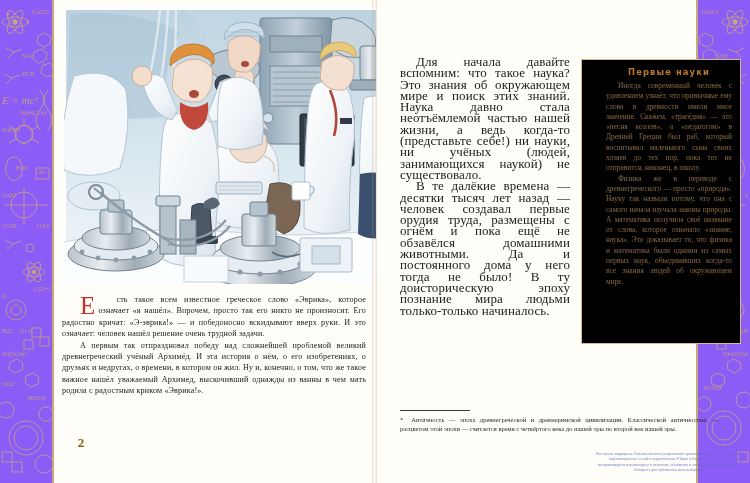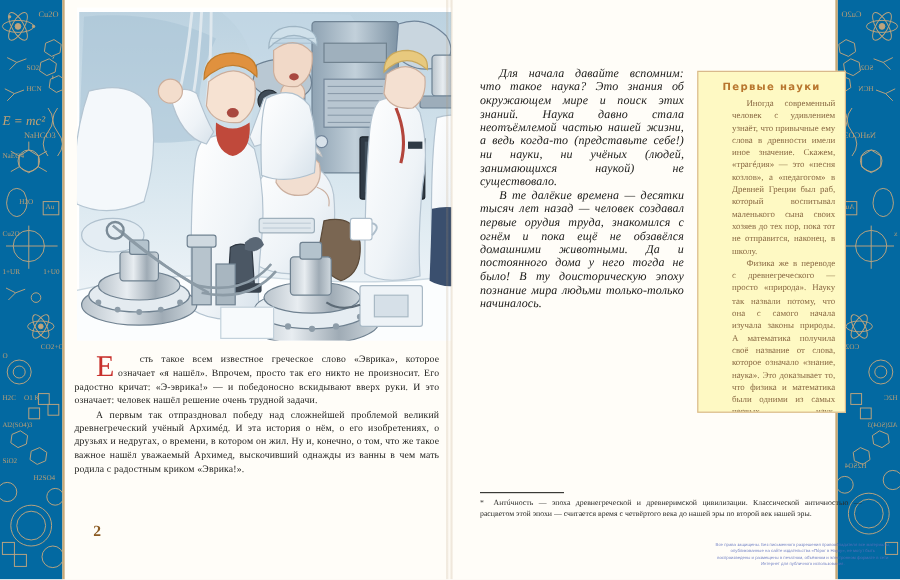--- a/index.html
+++ b/index.html
@@ -13,21 +13,21 @@
     position: relative;
     width: 750px; height: 483px;
     background: #fdfaf3;
     overflow: hidden;
   }
 
   
   .border-strip {
     position: absolute; top: 0; height: 483px; width: 52px;
     overflow: hidden;
-    background: #0369a1;
+    background: #8b5cf6;
   }
   .border-strip.left  { left: 0; }
   .border-strip.right { right: 0; }
   .border-strip svg { position: absolute; top: 0; left: 0; }
   .border-strip.right svg { transform: scaleX(-1); transform-origin: 26px 0; }
 
   .strip-rule {
     position: absolute; top: 0; height: 483px; width: 2px;
     background: #c9a875;
   }
@@ -82,51 +82,49 @@
     font-family: "DejaVu Sans", sans-serif;
     font-weight: bold;
     font-size: 13.5px;
     letter-spacing: .6px;
     color: #e05a5e;
     text-shadow: 0.5px 0.5px 0 rgba(200,60,70,.35);
   }
   .right-col {
     position: absolute; left: 24px; top: 56px;
     width: 170px;
-    font-size: 10px; line-height: 11.3px;
+    font-size: 13px; line-height: 11.3px;
     color: #20201e;
     text-align: justify;
     letter-spacing: .1px;
-    font-style: italic;
   }
   .right-col p { text-indent: 16px; }
 
   
   .sidebar {
     position: absolute; left: 205px; top: 59px;
-    width: 124px; height: 285px;
+    width: 160px; height: 285px;
     border: 1.2px solid #d9b98c;
-    background: #fef9c3;
-    padding: 7px 8px 6px 8px;
+    background: #000000;
+    padding: 7px 8px 6px 24px;
     overflow: hidden;
   }
   .sidebar-title {
     font-family: "DejaVu Sans", sans-serif;
     font-weight: bold;
     font-size: 8.4px;
     color: #b8762e;
     letter-spacing: 1.1px;
     text-align: center;
     margin-bottom: 4px;
   }
   .sidebar-body {
     font-size: 7.4px; line-height: 10.3px;
     color: #8a6a44;
     text-align: justify;
-    margin-left: 20px;
   }
   .sidebar-body p { text-indent: 12px; }
 
   
   .footnote {
     position: absolute; left: 24px; top: 410px; width: 318px;
   }
   .footnote .rule {
     width: 70px; height: 1px; background: #3a3a36; margin-bottom: 4px;
   }
@@ -488,21 +486,21 @@
     <div class="folio p2">
       <div class="folio-num">2</div>
     </div>
   </div>
 
   <div class="page right">
 
 
     <div class="right-col">
       <p>Для начала давайте вспомним: что такое наука? Это знания об окружающем мире и поиск этих знаний. Наука давно стала неотъёмлемой частью нашей жизни, а ведь когда-то (представьте себе!) ни науки, ни учёных (людей, занимающихся наукой) не существовало.</p>
-      <p>В те далёкие времена — десятки тысяч лет назад — человек создавал первые орудия труда, знакомился с огнём и пока ещё не обзавёлся домашними животными. Да и постоянного дома у него тогда не было! В ту доисторическую эпоху познание мира людьми только-только начиналось.</p>
+      <p>В те далёкие времена — десятки тысяч лет назад — человек создавал первые орудия труда, размещены с огнём и пока ещё не обзавёлся домашними животными. Да и постоянного дома у него тогда не было! В ту доисторическую эпоху познание мира людьми только-только начиналось.</p>
     </div>
 
     <div class="sidebar">
       <div class="sidebar-title">Первые науки</div>
       <div class="sidebar-body">
         <p>Иногда современный человек с удивлением узнаёт, что привычные ему слова в древности имели иное значение. Скажем, «трагéдия» — это «песня козлов», а «педагогом» в Древней Греции был раб, который воспитывал маленького сына своих хозяев до тех пор, пока тот не отправится, наконец, в школу.</p>
         <p>Физика же в переводе с древнегреческого — просто «природа». Науку так назвали потому, что она с самого начала изучала законы природы. А математика получила своё название от слова, которое означало «знание, наука». Это доказывает то, что физика и математика были одними из самых первых наук, объединявших когда-то все знания людей об окружающем мире.</p>
       </div>
     </div>
 

